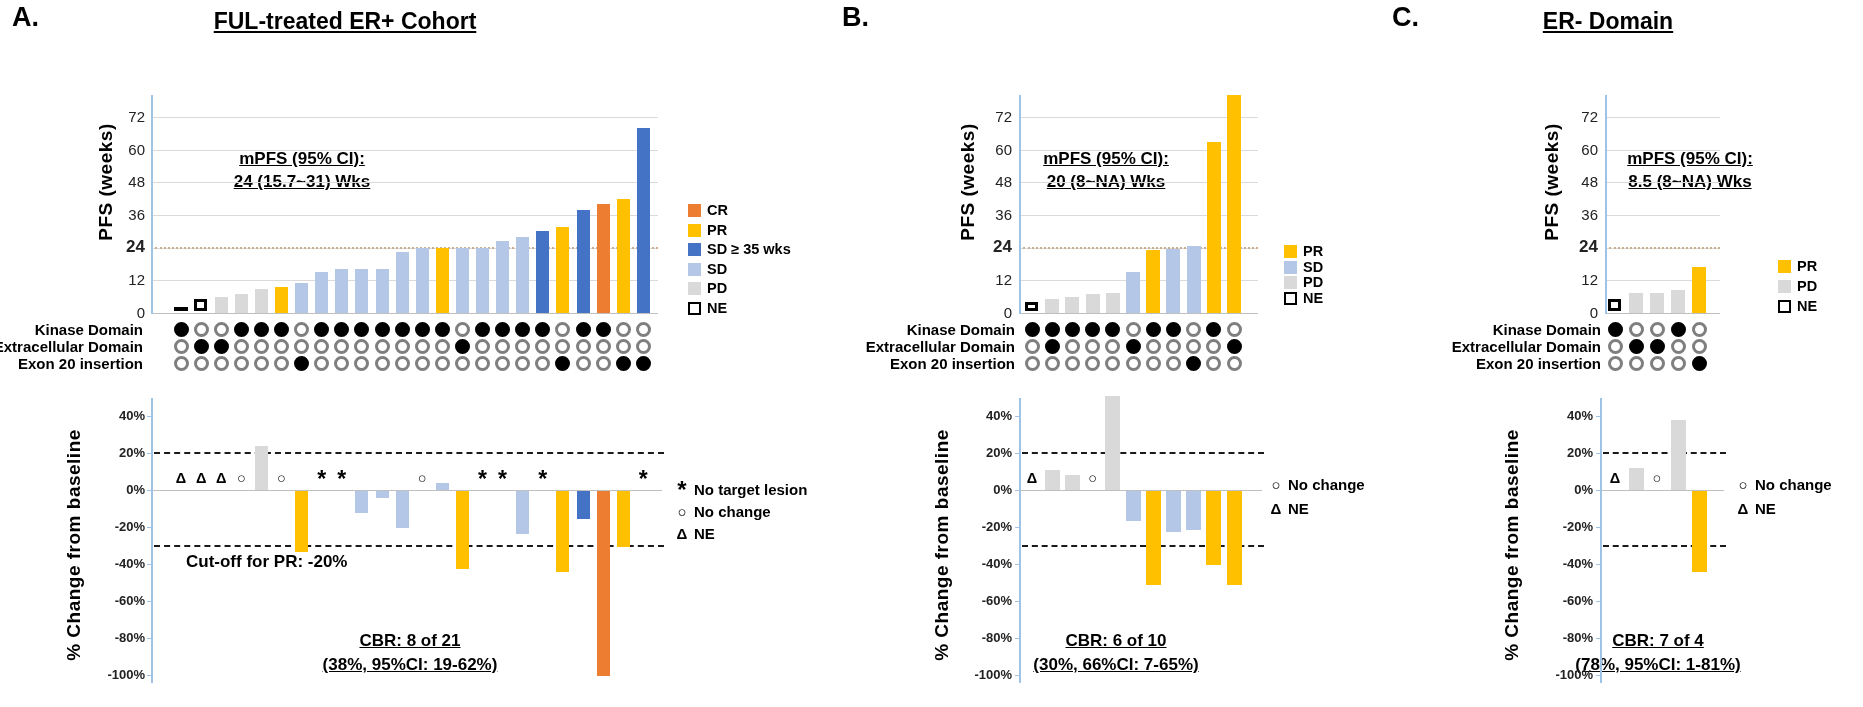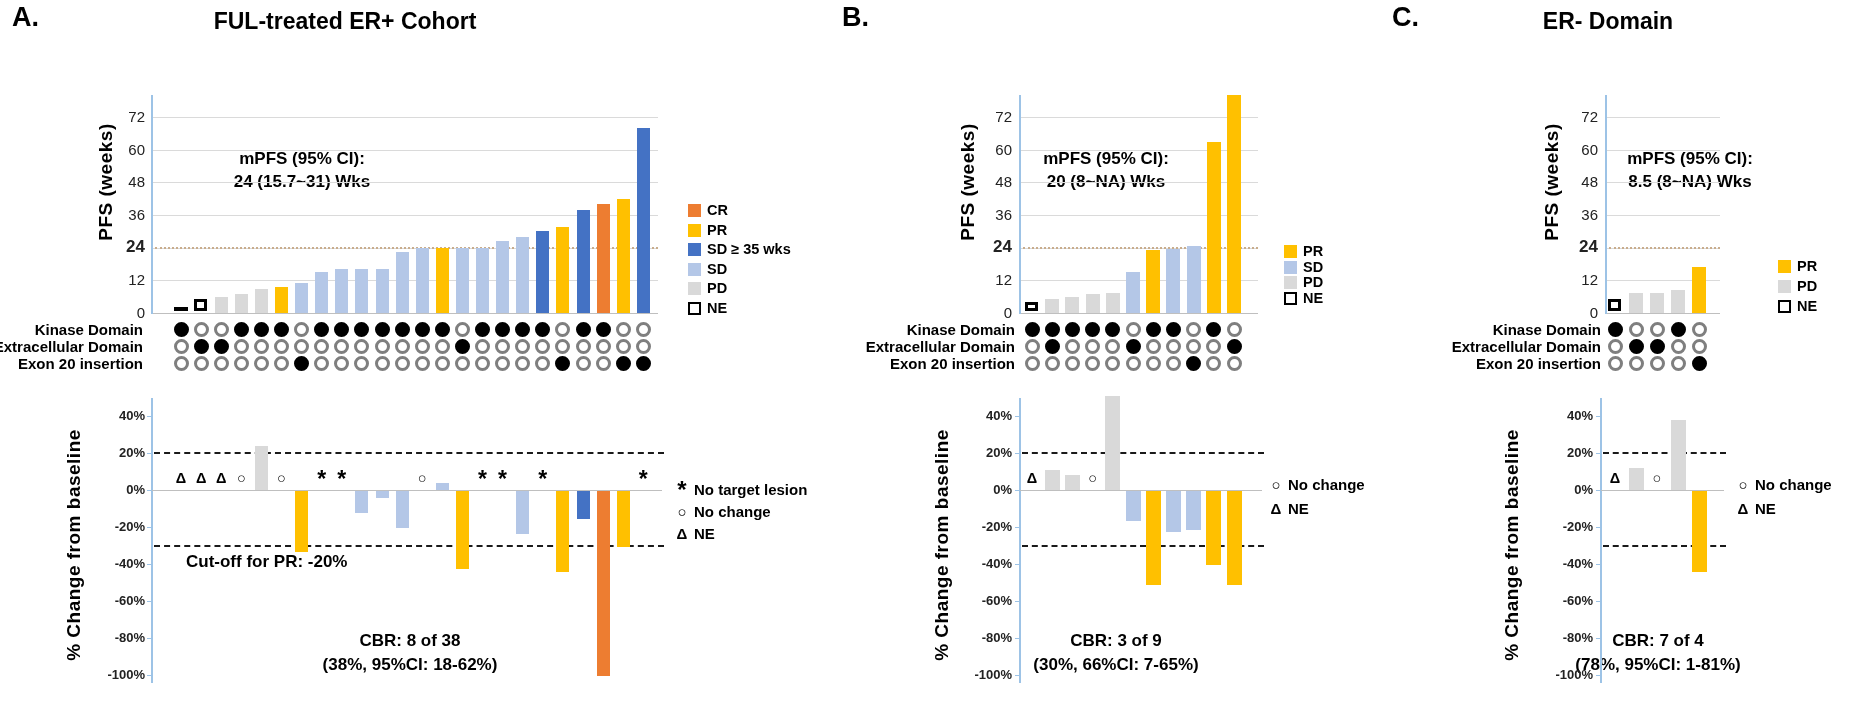--- a/index.html
+++ b/index.html
@@ -1,19 +1,19 @@
 <!DOCTYPE html>
 <html><head>
 <meta charset="utf-8">
 <style>
   html,body{margin:0;padding:0;background:#fff;}
   #stage{position:relative;width:1863px;height:707px;background:#ffffff;overflow:hidden;
          font-family:"Liberation Sans","DejaVu Sans",sans-serif;color:#000;}
   .t{position:absolute;font-weight:bold;white-space:nowrap;color:#000;}
-  .ctr{transform:translateX(-50%);}
+  .ctr{transform:translateX(-50%);text-decoration:underline;}
   .rot{transform:translate(-50%,-50%) rotate(-90deg);}
   .panel-label{font-size:27px;}
   .panel-title{font-size:23px;}
   .mpfs{font-size:17px;text-align:center;}
   .cbr{font-size:17px;text-align:center;}
   .cutoff{font-size:17px;}
   .rowlab{font-size:15px;text-align:right;width:260px;height:17px;}
   .axlab{font-size:19px;letter-spacing:.5px;}
 </style>
 </head>
@@ -24,32 +24,32 @@
   <div class="t panel-label" style="left:12px;top:2px;">A.</div>
   <div class="t panel-title ctr" style="left:345px;top:8px;">FUL-treated ER+ Cohort</div>
   <div class="t mpfs ctr" style="left:302px;top:149px;">mPFS (95% CI):</div>
   <div class="t mpfs ctr" style="left:302px;top:172px;">24 (15.7~31) Wks</div>
   <div class="t axlab rot" style="left:106px;top:182px;">PFS (weeks)</div>
   <div class="t rowlab" style="left:-117px;top:321px;">Kinase Domain</div>
   <div class="t rowlab" style="left:-117px;top:338px;">Extracellular Domain</div>
   <div class="t rowlab" style="left:-117px;top:355px;">Exon 20 insertion</div>
   <div class="t axlab rot" style="left:74px;top:545px;">% Change from baseline</div>
   <div class="t cutoff" style="left:186px;top:552px;">Cut-off for PR: -20%</div>
-  <div class="t cbr ctr" style="left:410px;top:631px;">CBR: 8 of 38</div>
-  <div class="t cbr ctr" style="left:410px;top:655px;">(38%, 95%CI: 18-62%)</div>
+  <div class="t cbr ctr" style="left:410px;top:631px;">CBR: 8 of 21</div>
+  <div class="t cbr ctr" style="left:410px;top:655px;">(38%, 95%CI: 19-62%)</div>
 
   <div class="t panel-label" style="left:842px;top:2px;">B.</div>
   <div class="t mpfs ctr" style="left:1106px;top:149px;">mPFS (95% CI):</div>
   <div class="t mpfs ctr" style="left:1106px;top:172px;">20 (8~NA) Wks</div>
   <div class="t axlab rot" style="left:968px;top:182px;">PFS (weeks)</div>
   <div class="t rowlab" style="left:755px;top:321px;">Kinase Domain</div>
   <div class="t rowlab" style="left:755px;top:338px;">Extracellular Domain</div>
   <div class="t rowlab" style="left:755px;top:355px;">Exon 20 insertion</div>
   <div class="t axlab rot" style="left:942px;top:545px;">% Change from baseline</div>
-  <div class="t cbr ctr" style="left:1116px;top:631px;">CBR: 3 of 9</div>
+  <div class="t cbr ctr" style="left:1116px;top:631px;">CBR: 6 of 10</div>
   <div class="t cbr ctr" style="left:1116px;top:655px;">(30%, 66%CI: 7-65%)</div>
 
   <div class="t panel-label" style="left:1392px;top:2px;">C.</div>
   <div class="t panel-title ctr" style="left:1608px;top:8px;">ER- Domain</div>
   <div class="t mpfs ctr" style="left:1690px;top:149px;">mPFS (95% CI):</div>
   <div class="t mpfs ctr" style="left:1690px;top:172px;">8.5 (8~NA) Wks</div>
   <div class="t axlab rot" style="left:1552px;top:182px;">PFS (weeks)</div>
   <div class="t rowlab" style="left:1341px;top:321px;">Kinase Domain</div>
   <div class="t rowlab" style="left:1341px;top:338px;">Extracellular Domain</div>
   <div class="t rowlab" style="left:1341px;top:355px;">Exon 20 insertion</div>

